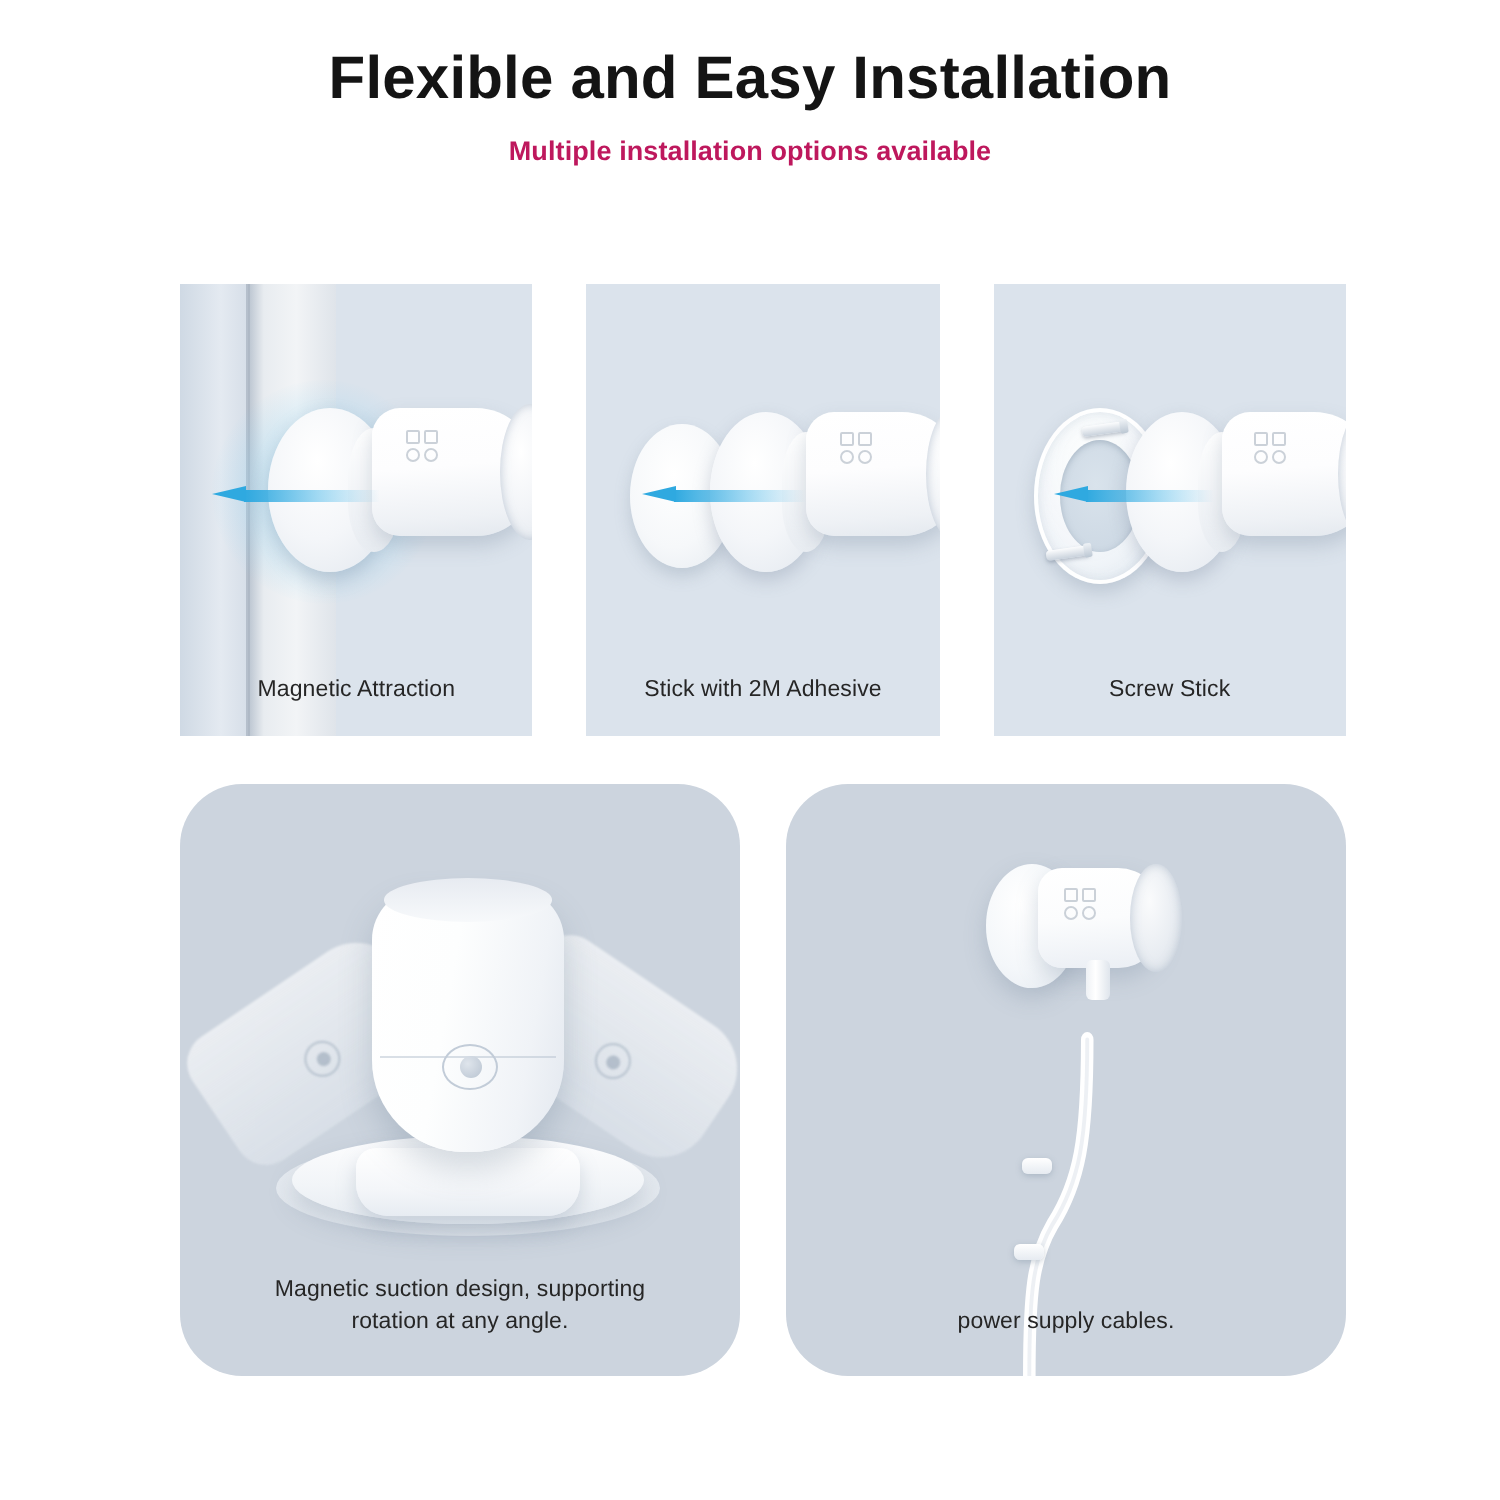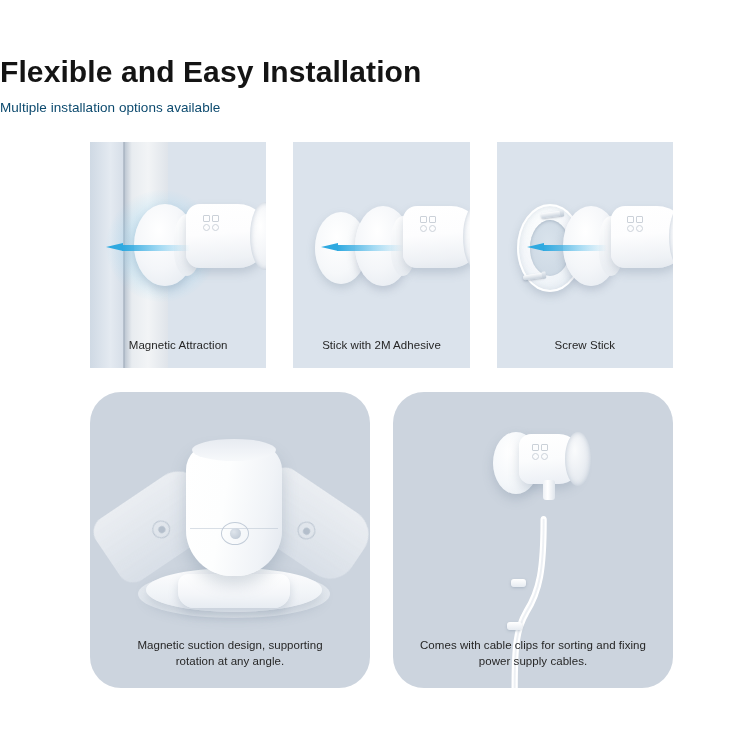--- a/index.html
+++ b/index.html
@@ -7,27 +7,27 @@
   body{
     width:750px;height:750px;
     background:#ffffff;
     font-family:"Liberation Sans","DejaVu Sans",sans-serif;
     overflow:hidden;
     -webkit-font-smoothing:antialiased;
   }
   .page{position:relative;width:750px;height:750px;}
 
   
-  .header{padding-top:55px;text-align:left;}
+  .header{padding-top:23px;text-align:center;}
   .title{
     font-size:30px;font-weight:700;color:#141414;
     letter-spacing:.1px;line-height:1.1;margin:0;
   }
   .subtitle{
-    font-size:13.5px;color:#0c4a6e;font-weight:400;
+    font-size:13.5px;color:#be185d;font-weight:700;
     margin:12px 0 0 0;letter-spacing:.05px;
   }
 
   
   .row-top{
     position:absolute;left:78px;top:142px;
     width:595px;height:226px;
     display:flex;gap:15px;
   }
   .row-bottom{
@@ -360,18 +360,18 @@
 
         <svg class="cable" style="left:0;top:0;width:100%;height:100%;" viewBox="0 0 290 250" preserveAspectRatio="none">
           <path d="M156 108 C156 150, 152 168, 138 186 C128 200, 126 214, 126 250" fill="none" stroke="#ffffff" stroke-width="6.5" stroke-linecap="round"></path>
           <path d="M156 108 C156 150, 152 168, 138 186 C128 200, 126 214, 126 250" fill="none" stroke="#e3e8ee" stroke-width="2" stroke-linecap="round" opacity=".65"></path>
         </svg>
 
         <div class="clip" style="left:118px;top:187px;"></div>
         <div class="clip" style="left:114px;top:230px;"></div>
       </div>
       <div class="caption">
-        <span>Comes with cable clips for sorting and fixing</span><br>
+        <br>
         <span>power supply cables.</span>
       </div>
     </div>
   </div>
 </div>
 
 </body></html>

